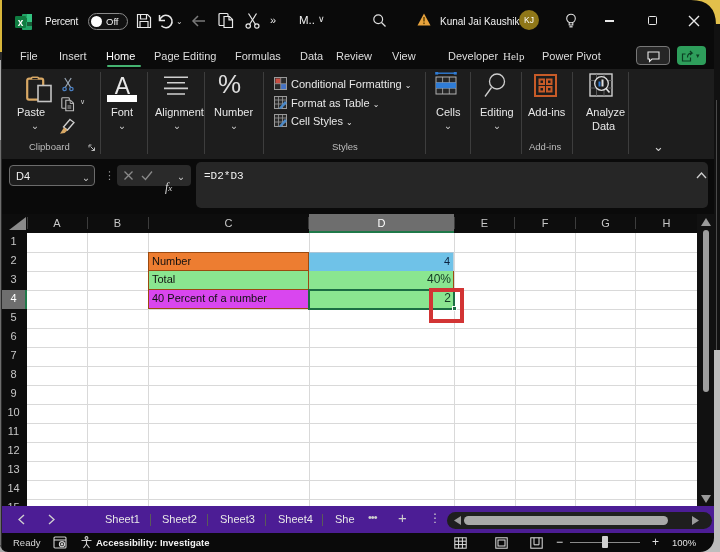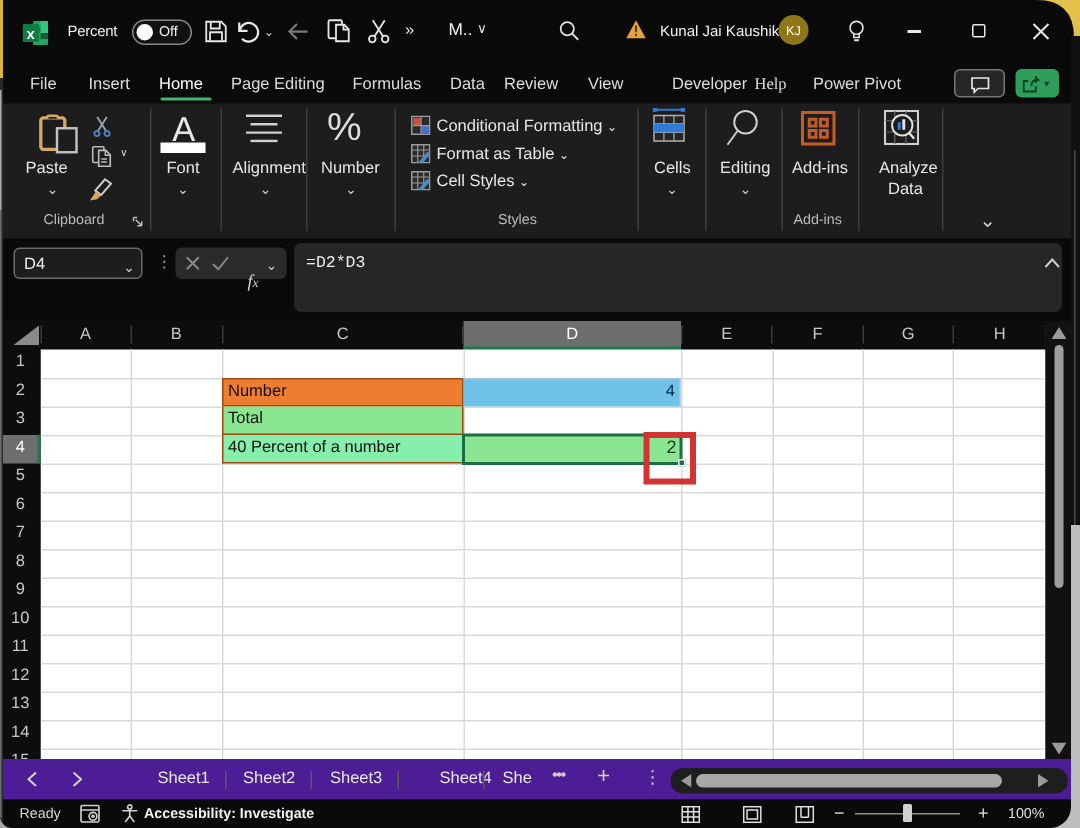--- a/index.html
+++ b/index.html
@@ -320,21 +320,22 @@
         <div class="abs hl" style="top:171px;"></div>
           <div class="abs hl" style="top:190px;"></div>
         <div class="abs hl" style="top:209px;"></div>
           <div class="abs hl" style="top:228px;"></div>
         <div class="abs hl" style="top:247px;"></div>
           <div class="abs hl" style="top:266px;"></div>
 
         <div class="abs" style="left:121px;top:19px;width:161px;height:19px;background:#ed7d31;border:1px solid #9c4a10;color:#111;font-size:11px;line-height:17px;padding-left:3px;">Number</div>
         <div class="abs" style="left:282px;top:19px;width:145px;height:19px;background:#6fc2e8;border-top:1px solid #a8c4d6;border-right:1px solid #bdd2de;color:#0c2340;font-size:11px;line-height:17px;text-align:right;padding-right:3px;">4</div>
         <div class="abs" style="left:121px;top:38px;width:161px;height:19px;background:#8ae690;border:1px solid #9c4a10;border-top:none;color:#111;font-size:11px;line-height:17px;padding-left:3px;">Total</div>
-        <div class="abs" style="left:121px;top:57px;width:161px;height:19px;background:#86efac;border:1px solid #9c4a10;border-top:none;color:#111;font-size:11px;line-height:17px;padding-left:3px;">40 Percent of a number</div>
+        <div class="abs" style="left:282px;top:38px;width:145px;height:19px;background:#8ae690;border:1px solid #9c4a10;border-top:none;border-left:none;color:#143a24;font-size:12px;line-height:17px;text-align:right;padding-right:2px;">40%</div>
+        <div class="abs" style="left:121px;top:57px;width:161px;height:19px;background:#d946ef;border:1px solid #9c4a10;border-top:none;color:#111;font-size:11px;line-height:17px;padding-left:3px;">40 Percent of a number</div>
         <div class="abs" style="left:282px;top:57px;width:145px;height:19px;background:#8ae690;color:#143a24;font-size:12px;line-height:17px;text-align:right;padding-right:3px;">2</div>
 
         <div class="abs" style="left:281px;top:56px;width:147px;height:21px;border:2px solid #1b6e43;"></div>
         <div class="abs" style="left:425px;top:73px;width:5px;height:5px;background:#1b6e43;border:1px solid #fff;"></div>
 
         <div class="abs" style="left:402px;top:55px;width:35px;height:35px;border:4px solid #d23434;"></div>
       </div>
 
       <div class="abs" style="left:0;top:19px;width:27px;height:273px;background:#0d0d0d;"></div>
       <div class="abs" style="left:0;top:76px;width:27px;height:19px;background:#6e6e6e;"></div>
@@ -371,21 +372,21 @@
         </svg>
       <svg class="abs" style="left:48px;top:8px;" width="7" height="11" viewBox="0 0 7 11" fill="none" stroke="#cfcfcf" stroke-width="1.4">
           <path d="M1 1 L6 5.5 L1 10"></path>
         </svg>
       <div class="abs t" style="left:105px;top:7px;">Sheet1</div>
       <div class="abs" style="left:150px;top:8px;width:1px;height:12px;background:#5a5a5a;"></div>
       <div class="abs t" style="left:162px;top:7px;">Sheet2</div>
       <div class="abs" style="left:207px;top:8px;width:1px;height:12px;background:#5a5a5a;"></div>
       <div class="abs t" style="left:220px;top:7px;">Sheet3</div>
       <div class="abs" style="left:265px;top:8px;width:1px;height:12px;background:#5a5a5a;"></div>
-      <div class="abs t" style="left:293px;top:7px;">Sheet4</div>
+      <div class="abs t" style="left:278px;top:7px;">Sheet4</div>
       <div class="abs" style="left:322px;top:8px;width:1px;height:12px;background:#5a5a5a;"></div>
       <div class="abs t" style="left:335px;top:7px;">She</div>
       <div class="abs t" style="left:368px;top:5px;letter-spacing:-1px;color:#cfcfcf;">•••</div>
       <div class="abs" style="left:398px;top:3px;font-size:15px;color:#cfcfcf;font-weight:400;">+</div>
       <div class="abs" style="left:429px;top:5px;font-size:12px;color:#cfcfcf;">⋮</div>
 
       <div class="abs" style="left:447px;top:6px;width:265px;height:17px;background:#1e1e1e;border-radius:9px;"></div>
       <svg class="abs" style="left:454px;top:10px;" width="7" height="9" viewBox="0 0 7 9">
           <path d="M7 0 L0 4.5 L7 9 Z" fill="#9a9a9a"></path>
         </svg>

